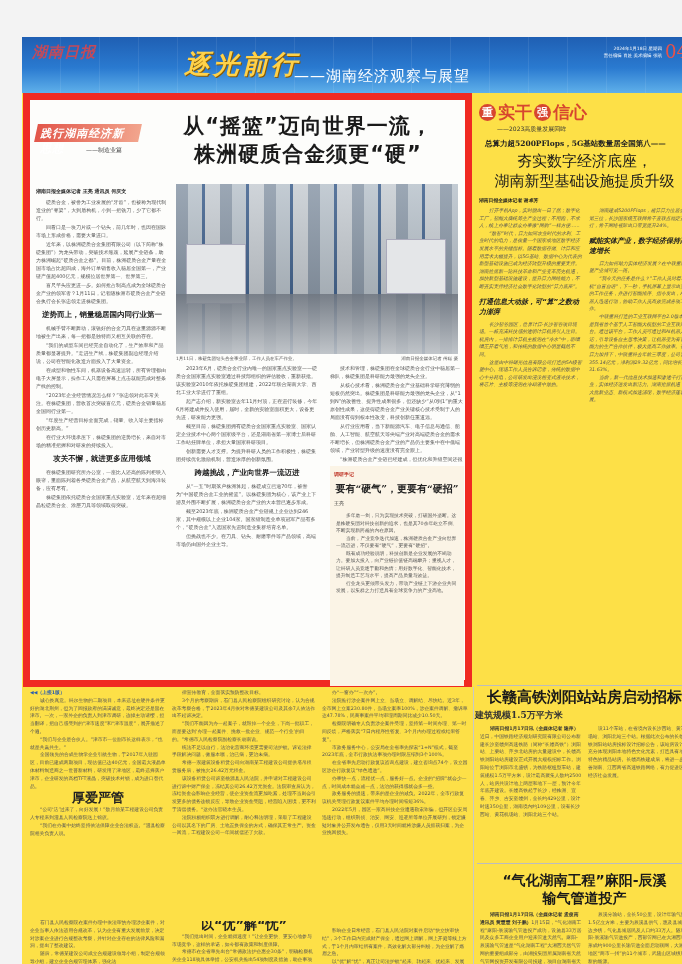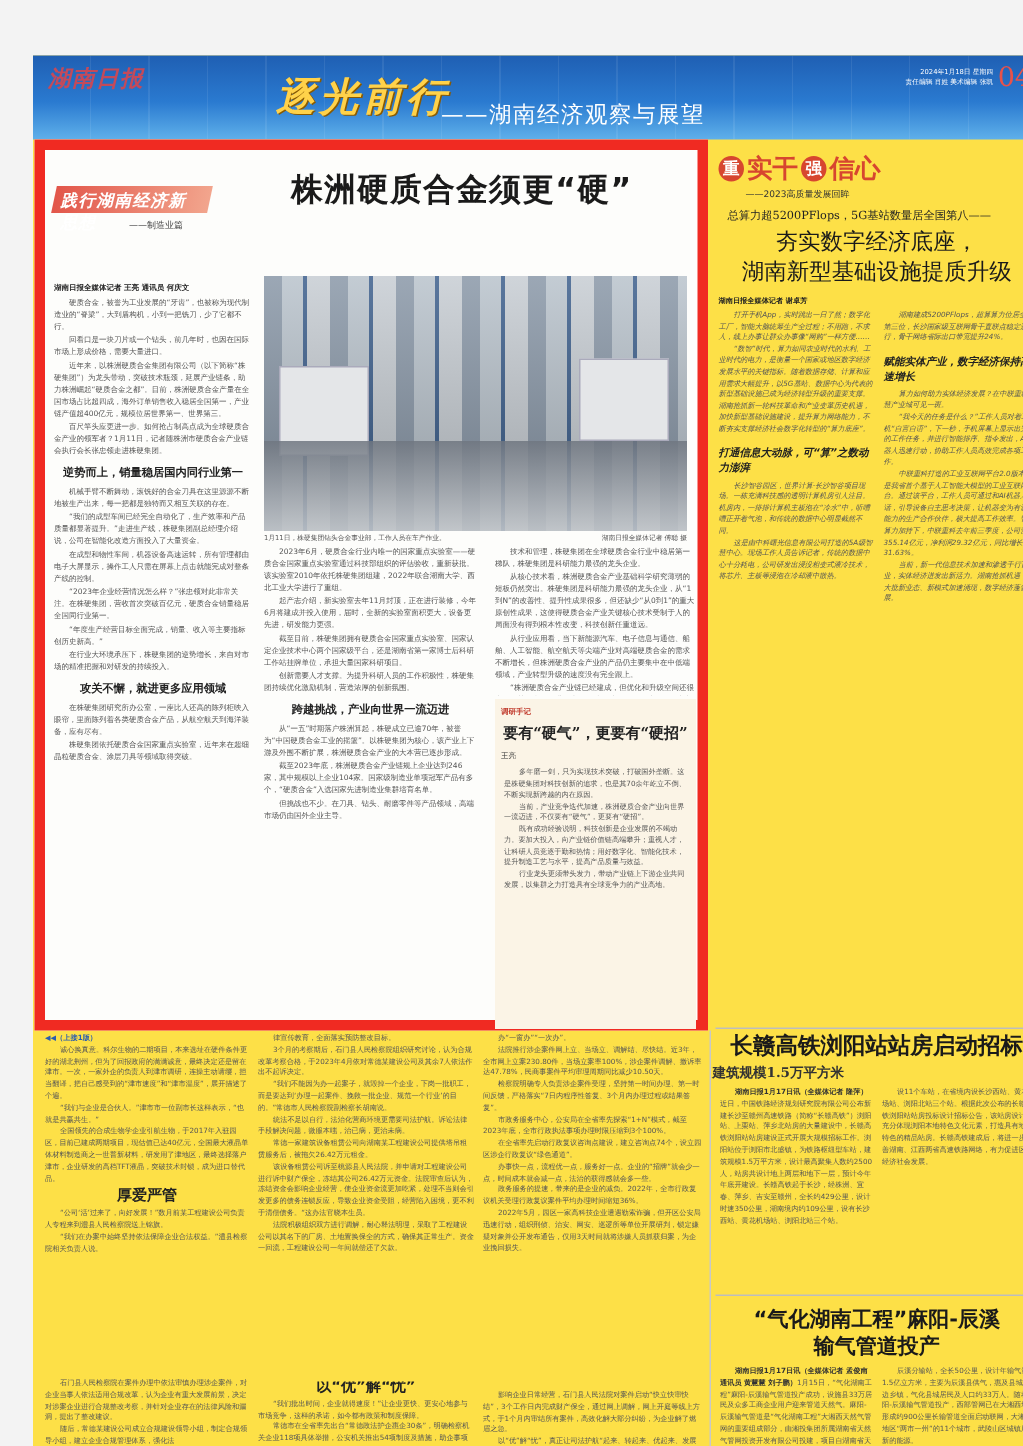--- a/index.html
+++ b/index.html
@@ -45,35 +45,35 @@
   .note-title { position: absolute; left: 0; top: 16px; width: 100%; text-align: center; font-size: 10px; font-weight: bold; font-family: "DejaVu Serif", serif; color: #222; }
   .note-author { position: absolute; left: 4px; top: 34px; font-size: 5px; color: #333; }
   .note-body { position: absolute; left: 6px; top: 46px; width: 122px; font-size: 4.8px; line-height: 7.5px; color: #555; text-indent: 10px; }
 
   
   .right { position: absolute; left: 453px; top: 56px; width: 219px; }
   .series-logo { position: absolute; left: 4px; top: 8px; display: flex; align-items: center; }
   .series-logo .circ { width: 17px; height: 17px; border-radius: 50%; background: #d7462f; color: #fff; font-size: 11px; font-weight: bold; text-align: center; line-height: 17px; }
   .series-logo .txt { color: #d7462f; font-size: 17px; font-weight: bold; margin: 0 2px; }
   .series-sub { position: absolute; left: 22px; top: 32px; font-size: 6px; color: #333; }
-  .r-kicker { position: absolute; left: 10px; top: 46px; font-size: 7.5px; font-family: "DejaVu Serif", serif; font-weight: normal; color: #222; }
+  .r-kicker { position: absolute; left: 10px; top: 46px; font-size: 7.5px; font-family: "DejaVu Serif", serif; font-weight: bold; color: #222; }
   .r-headline { position: absolute; left: 0; top: 58px; width: 219px; text-align: center; font-size: 15px; font-weight: normal; color: #1a1a1a; line-height: 20px; }
   .r-byline { position: absolute; left: 4px; top: 104px; font-size: 4.8px; font-weight: bold; color: #222; }
   .rcol { position: absolute; font-size: 4.8px; line-height: 7.6px; color: #555; text-indent: 10px; overflow: hidden; font-style: italic; }
   .rsub { font-size: 7px; font-weight: bold; color: #222; text-indent: 0; margin: 6px 0 4px; line-height: 10px; }
 
   .divider-v { position: absolute; width: 1px; background: #c8c8c8; }
   .divider-h { position: absolute; height: 1px; background: #bdbdbd; }
 
   
   .news-h { position: absolute; text-align: center; font-weight: bold; color: #1a1a1a; }
   .news-sub { position: absolute; text-align: left; font-family: "DejaVu Serif", serif; font-weight: bold; color: #333; }
   .lower-col { position: absolute; font-size: 4.8px; line-height: 7.8px; color: #555; text-indent: 10px; overflow: hidden; }
   .jump { color: #2a5db0; font-weight: bold; text-indent: 0; }
-  .lsub { font-size: 10px; font-weight: bold; color: #222; text-indent: 0; text-align: center; margin: 4px 0; }
+  .lsub { font-size: 13px; font-weight: bold; color: #222; text-indent: 0; text-align: center; margin: 4px 0; }
   .dateline { font-weight: bold; color: #333; }
 </style>
 </head>
 <body>
 
 <div class="page">
 
   <div class="masthead">
     <div class="lines"></div>
     <div class="paper-logo">湖南日报</div>
@@ -85,20 +85,21 @@
     </div>
     <div class="page-num">04</div>
   </div>
 
   <div class="lead">
     <div class="kicker">
         <span>践行湖南经济新思想</span>
       </div>
     <div class="kicker-sub">——制造业篇</div>
     <div class="headline">
+      <div>从“摇篮”迈向世界一流，</div>
       <div>株洲硬质合金须更“硬”</div>
     </div>
     <div class="byline">湖南日报全媒体记者 王亮 通讯员 何庆文</div>
 
     <div class="col" style="left:6px;top:98px;width:132px;height:480px;">
       <p>硬质合金，被誉为工业发展的“牙齿”，也被称为现代制造业的“脊梁”，大到盾构机，小到一把铣刀，少了它都不行。</p>
       <p>回看口是一块刀片或一个钻头，前几年时，也因在国际市场上形成价格，需要大量进口。</p>
       <p>近年来，以株洲硬质合金集团有限公司（以下简称“株硬集团”）为龙头带动，突破技术瓶颈，延展产业链条，助力株洲崛起“硬质合金之都”。目前，株洲硬质合金产量在全国市场占比超四成，海外订单销售收入稳居全国第一，产业链产值超400亿元，规模位居世界第一、世界第三。</p>
       <p>百尺竿头应更进一步。如何抢占制高点成为全球硬质合金产业的领军者？1月11日，记者随株洲市硬质合金产业链会执行会长张忠领走进株硬集团。</p>
       <div class="subhead">逆势而上，销量稳居国内同行业第一</div>

